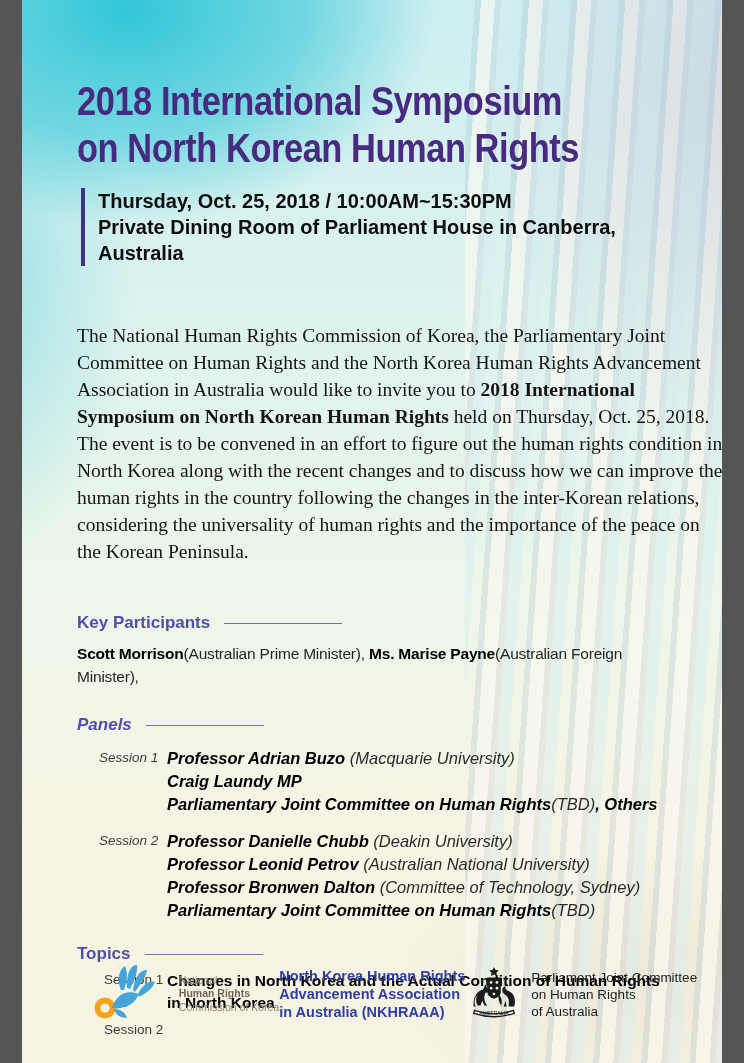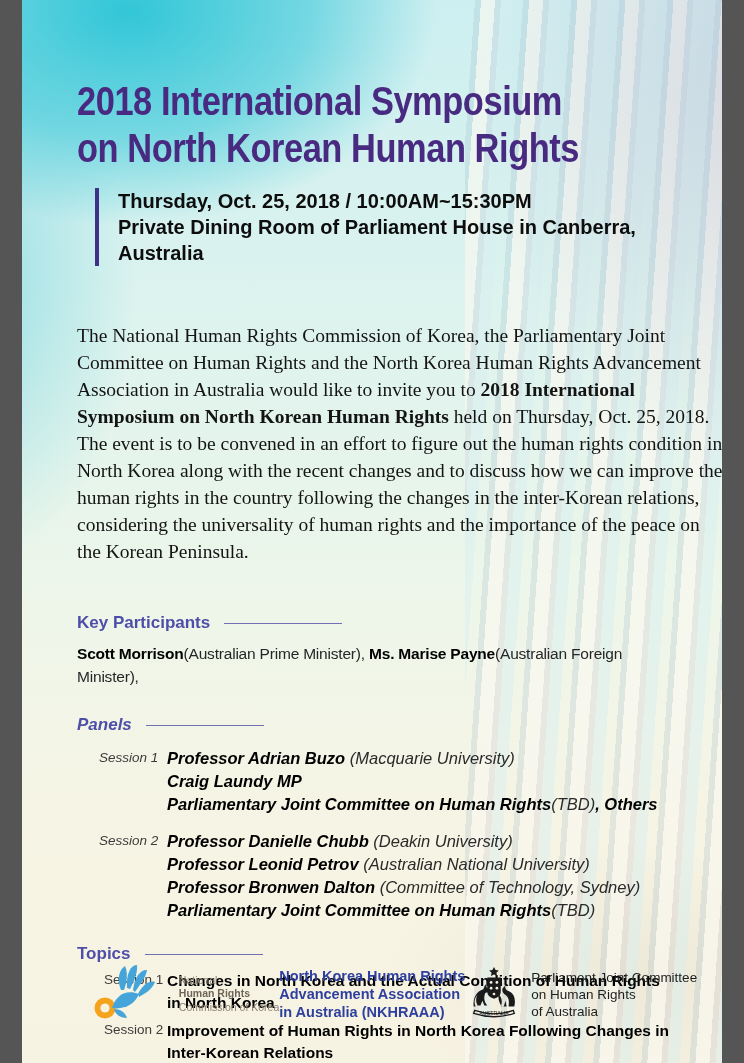--- a/index.html
+++ b/index.html
@@ -15,21 +15,21 @@
       radial-gradient(ellipse 360px 200px at 88% 92%, rgba(228,222,204,.5), rgba(228,222,204,0) 70%),
       linear-gradient(180deg,#cdeff1 0%,#ddf3ee 30%,#edf6ea 55%,#f6f4e4 78%,#f7f3e2 100%);
     background-repeat:no-repeat;
     background-size:auto,auto,auto,44% 120%,auto,auto;
     background-position:0 0,0 0,0 0,113% 0,0 0,0 0;
   }
   .content{padding:78px 50px 0 55px;}
   .title{margin:0;font-weight:bold;font-size:40px;line-height:47px;color:#482a80;
          letter-spacing:-.5px;transform:scaleX(.86);transform-origin:0 0;}
   .title span{display:block;}
-  .when-where{margin:16px 0 0 18px;border-left:4px solid #3e3186;padding-left:19px;
+  .when-where{margin:16px 0 0 4px;border-left:4px solid #3e3186;padding-left:13px;
               font-weight:bold;font-size:20px;line-height:26px;color:#0d0d0d;}
   .intro{margin-top:56px;width:648px;font-family:"Liberation Serif",serif;
          font-size:19.5px;line-height:27px;color:#141414;}
   .intro .blk{display:block;}
   .sec{margin-top:0;}
   .sec-head{font-weight:bold;font-size:17px;color:#4e4ea8;}
   .rule{display:inline-block;width:118px;height:1px;background:#7070b4;margin-left:14px;vertical-align:4px;}
   .kp{margin-top:48px;}
   .kp-text{margin-top:10px;font-size:15.5px;line-height:22.5px;color:#262626;letter-spacing:-.2px;}
   .kp-text b{color:#000;}
@@ -104,21 +104,20 @@
     </div>
 
     <div class="sec topics">
       <div class="sec-head"><span>Topics</span><span class="rule"></span></div>
       <div class="topic-row">
         <span class="topic-label">Session 1</span>
         <span class="topic-text">Changes in North Korea and the Actual Condition of Human Rights in North Korea</span>
       </div>
       <div class="topic-row">
         <span class="topic-label">Session 2</span>
-        <span class="topic-text">Improvement of Human Rights in North Korea Following Changes in Inter-Korean Relations</span>
       </div>
     </div>
 
   </div>
 
   <div class="footer">
 
     <div class="logo">
       <svg width="80" height="62" viewBox="0 0 80 62">
         <circle cx="14" cy="45" r="10.5" fill="#f5a31c"></circle>

